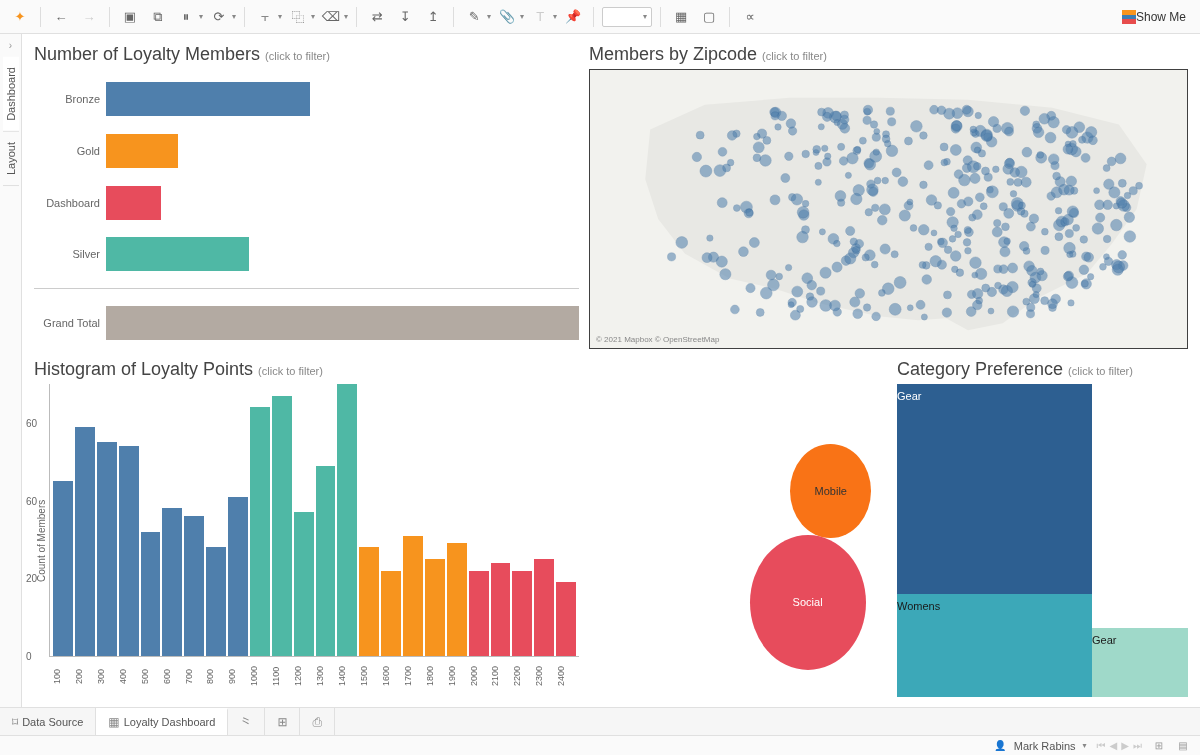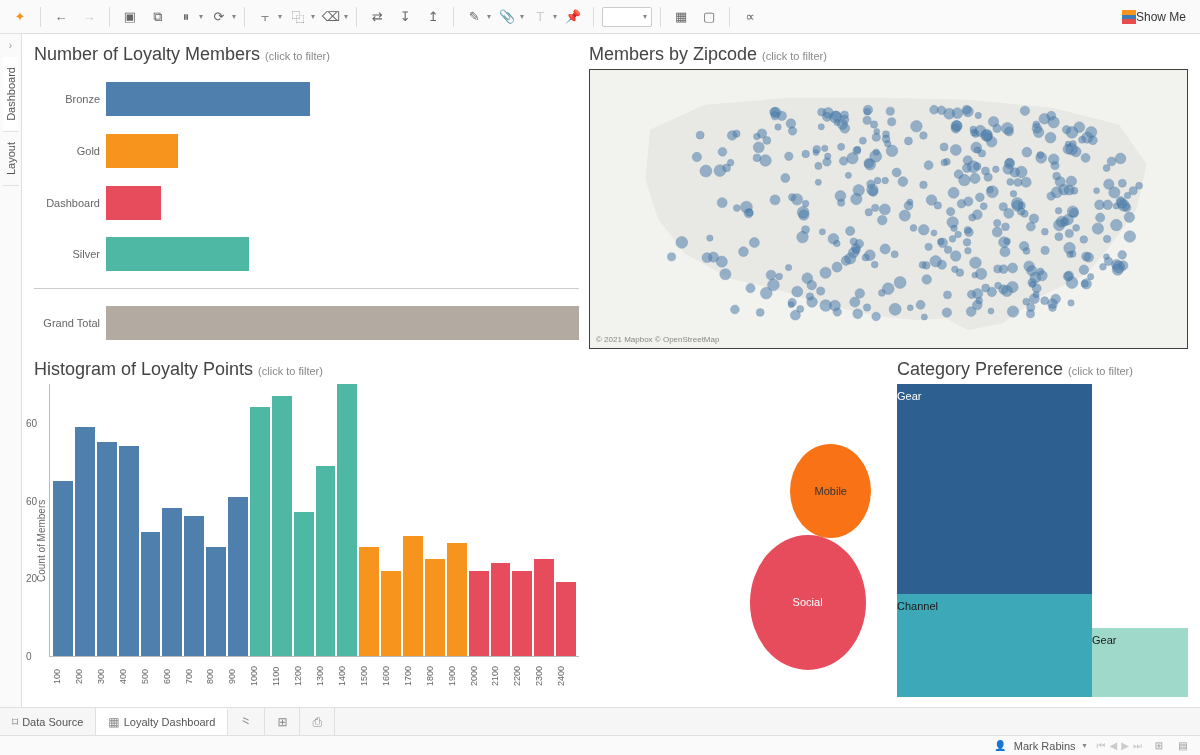--- a/index.html
+++ b/index.html
@@ -717,21 +717,21 @@
         </div>
     </div>
 
     <div class="panel">
       <div class="ptitle">
         <span>Category Preference</span>
         <span class="psub">(click to filter)</span>
       </div>
       <div class="treemap" id="treemap">
           <div class="tcell" style="left: 0%; top: 0%; width: 67%; height: 67%; background: rgb(45, 95, 145); color: rgb(255, 255, 255);">Gear</div>
-          <div class="tcell" style="left: 0%; top: 67%; width: 67%; height: 33%; background: rgb(60, 168, 184);">Channel</div>
+          <div class="tcell" style="left: 0%; top: 67%; width: 67%; height: 33%; background: rgb(60, 168, 184);">Womens</div>
           <div class="tcell" style="left: 67%; top: 78%; width: 33%; height: 22%; background: rgb(159, 217, 201);">Gear</div>
         </div>
     </div>
 
   </div>
 </div>
 
 <div class="sheetbar">
   <div class="sheettab">
     <span class="sheet-icon">⌑</span>

